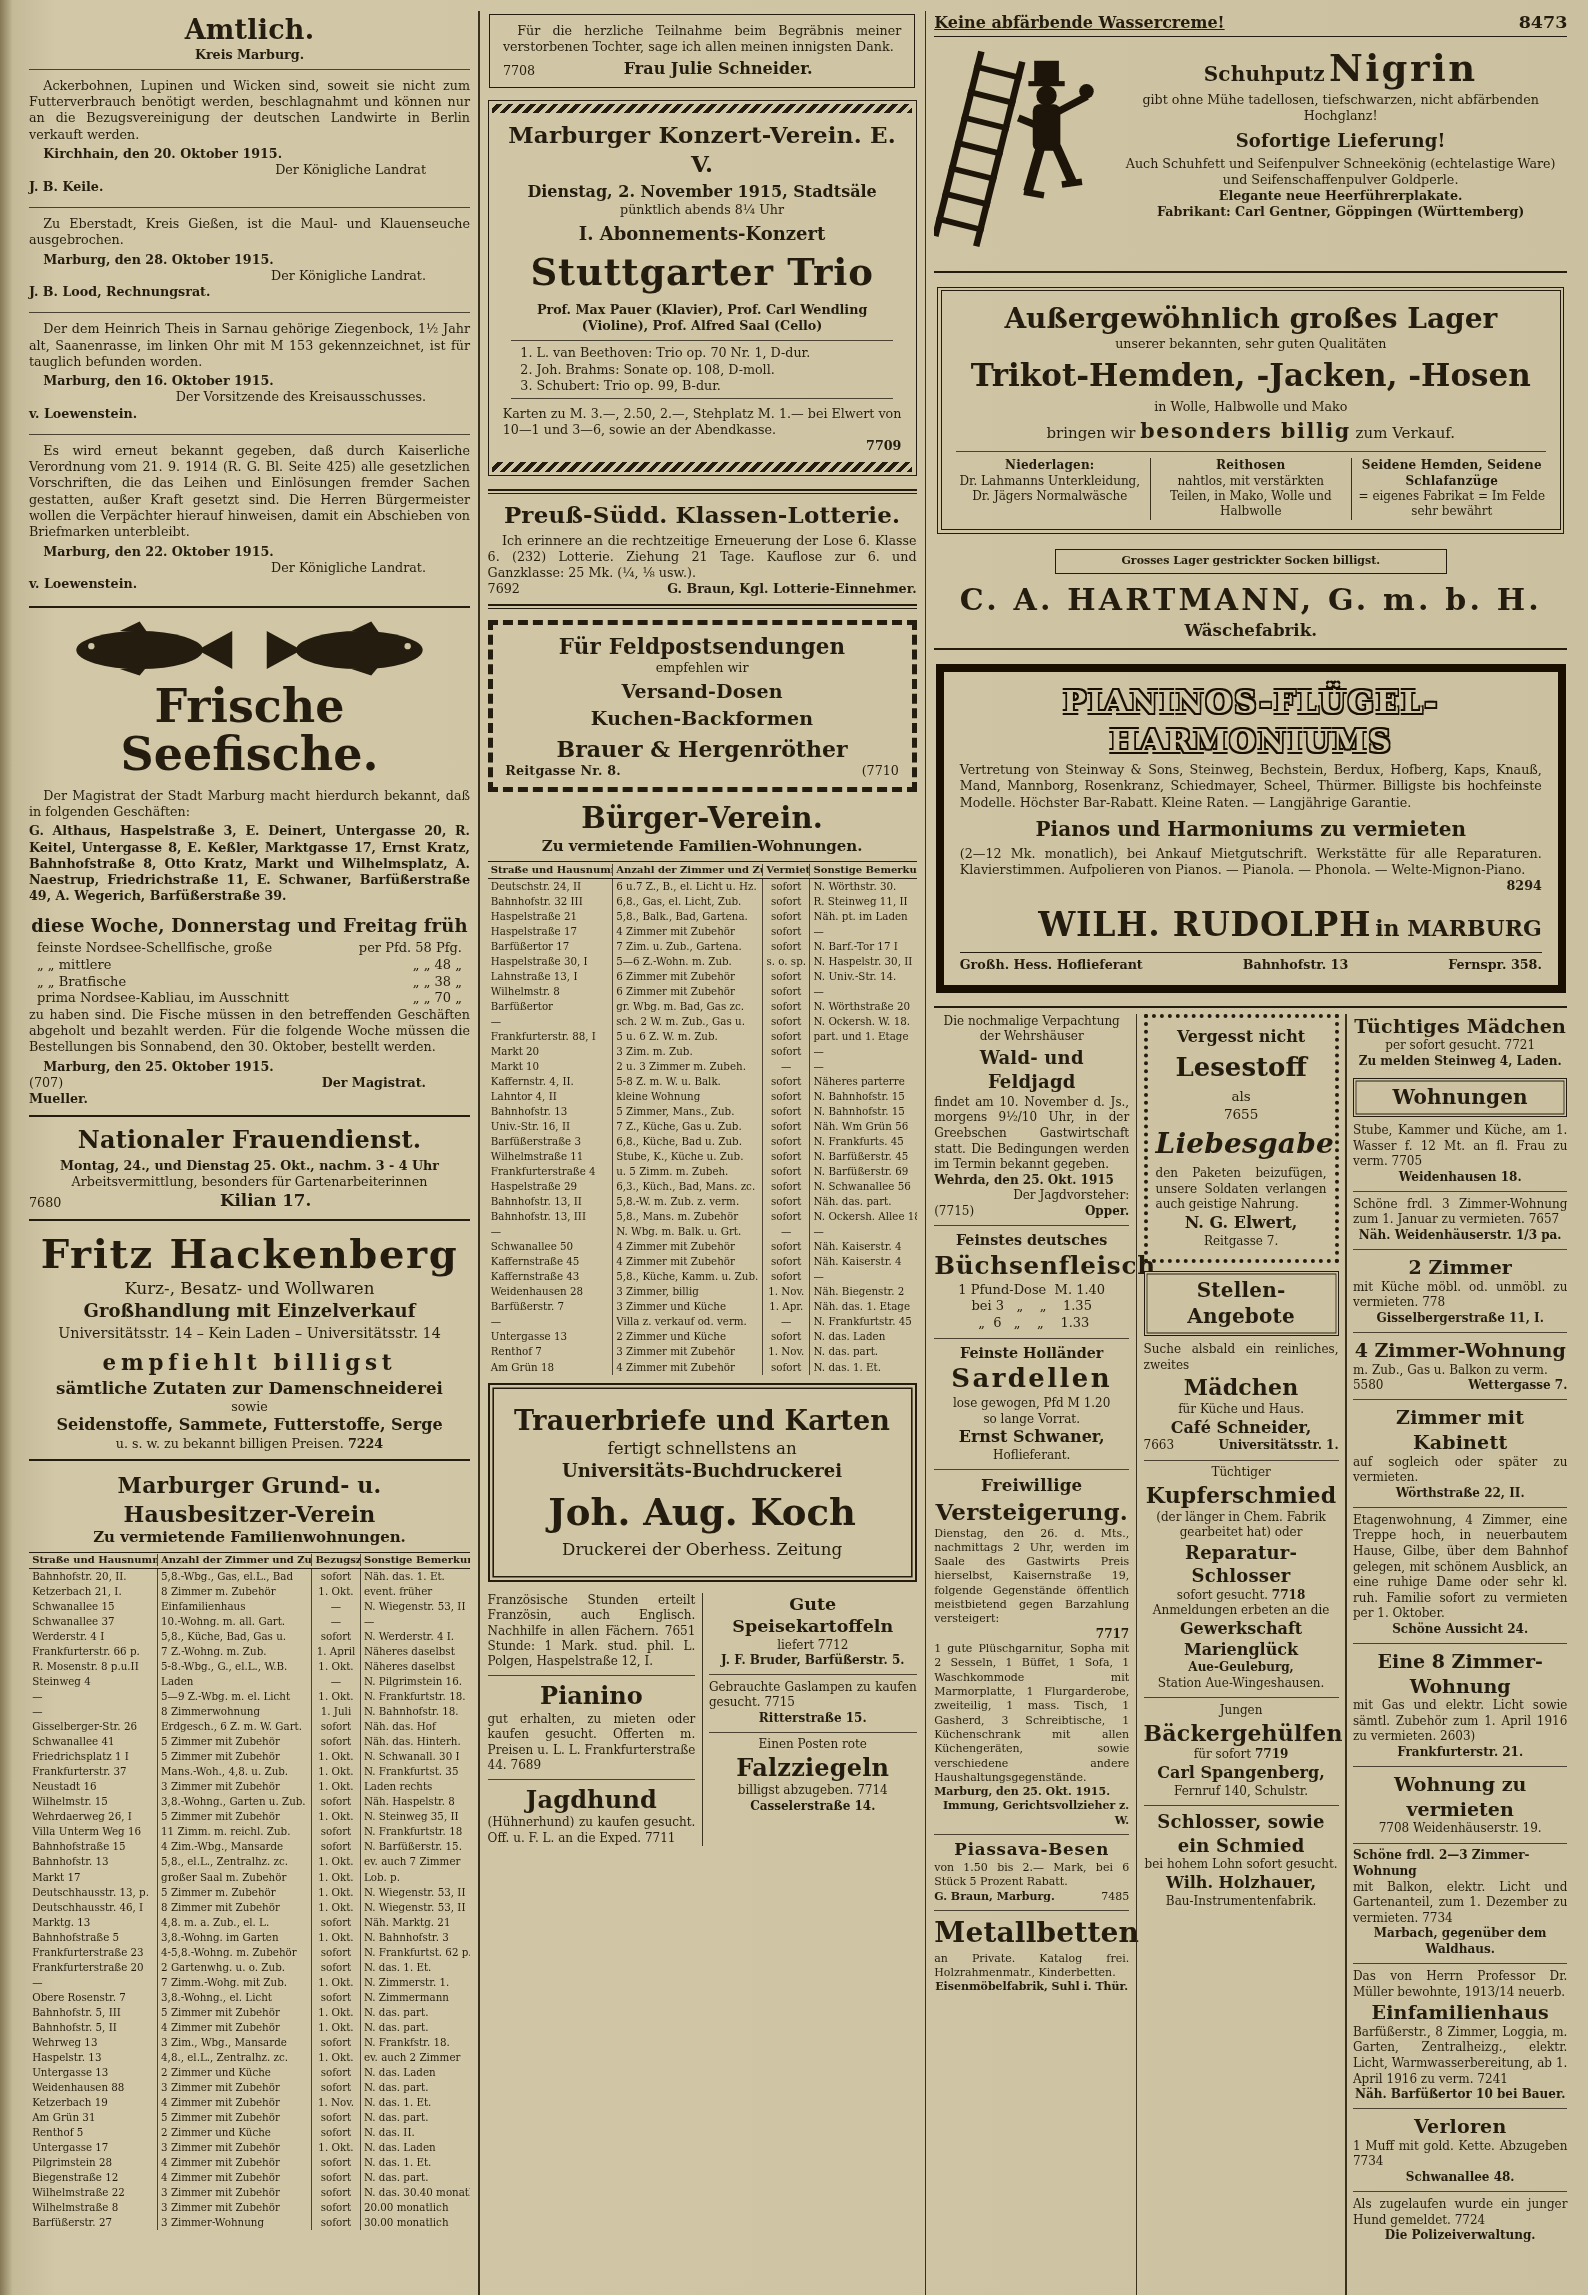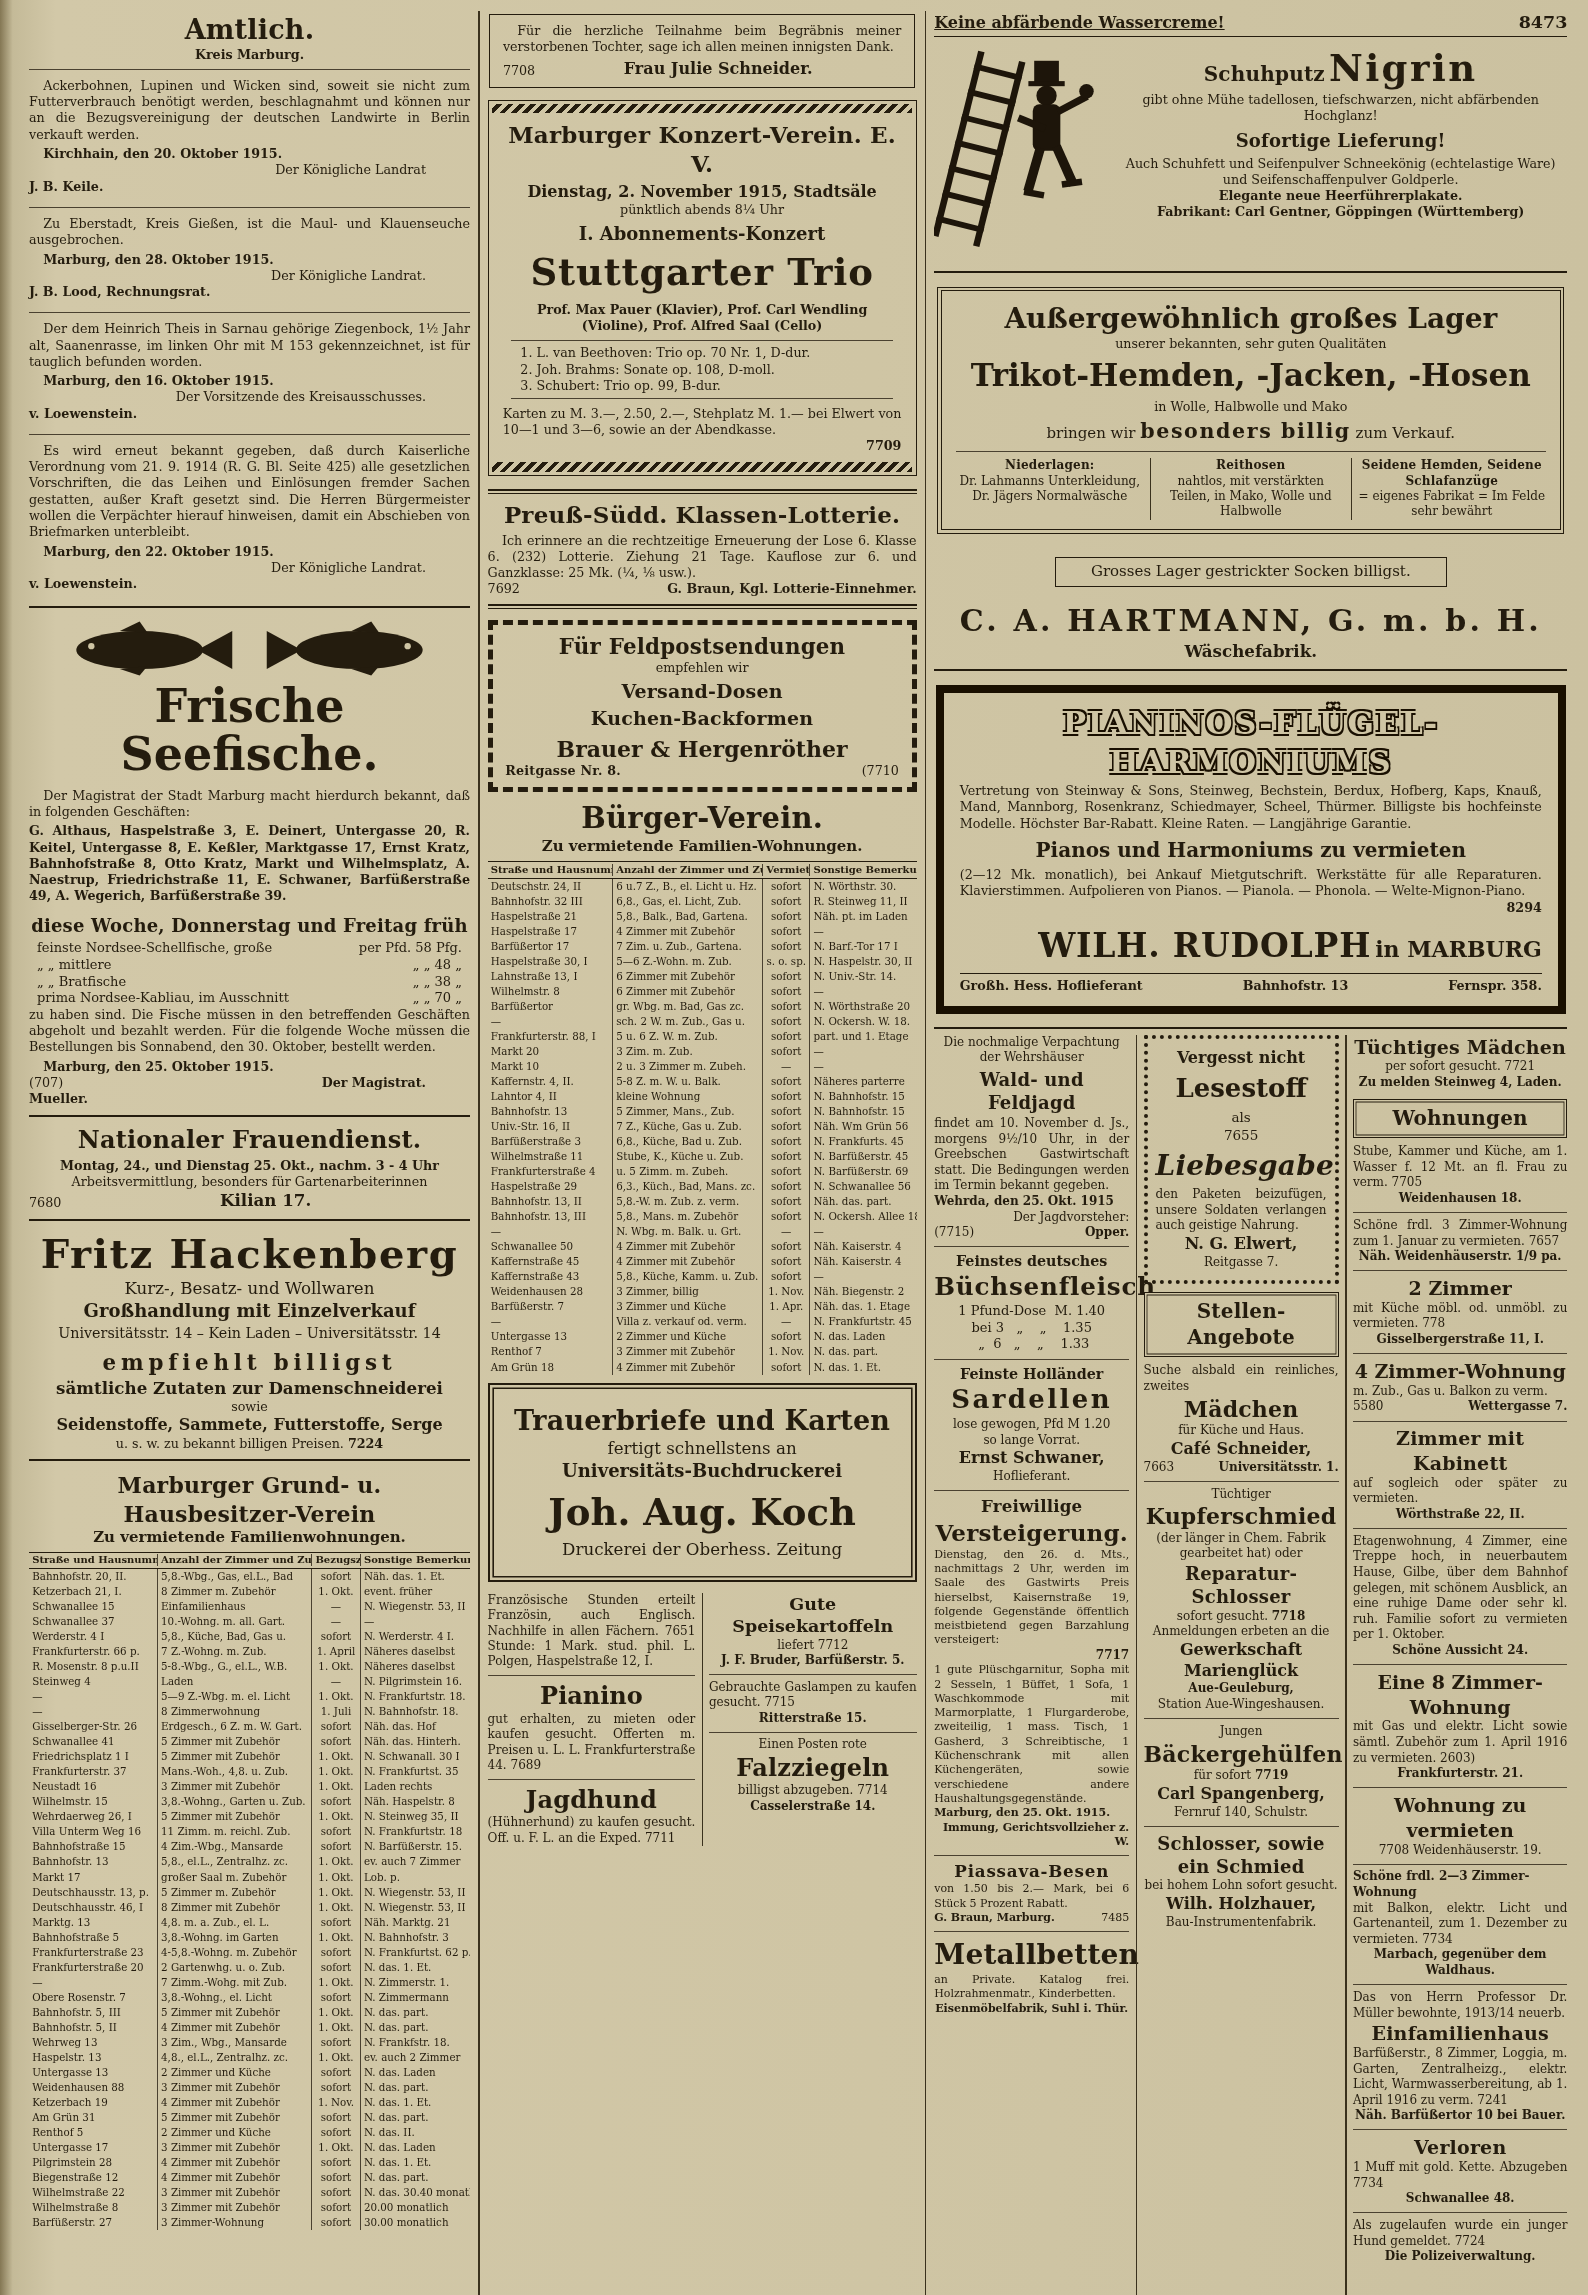--- a/index.html
+++ b/index.html
@@ -93,21 +93,21 @@
   .nig-brand { font-size:37px; font-weight:bold; letter-spacing:2.4px; }
   .nig-l2 { font-size:18px; font-weight:bold; margin:4px 0; }
   .dbl { border:0.8px solid #241c0e; padding:2.4px; margin:8px 3.2px; }
   .dbl-in { border:1.6px solid #241c0e; padding:9.5px 14.3px; }
   .lg-title { font-size:28px; font-weight:bold; }
   .lg-prod { font-size:31px; font-weight:bold; margin:3.2px 0; }
   .lg-l3 { font-size:15px; margin:3.2px 0 6.4px; }
   .lg-l3 .big { font-size:20.6px; font-weight:bold; letter-spacing:1.6px; }
   .lg-cols { display:flex; font-size:12px; border-top:0.8px solid #4a4130; padding-top:6.4px; }
   .lg-c { flex:1; text-align:center; }
-  .sockenbox { border:1.6px solid #241c0e; width:62%; margin:15px auto; text-align:center; padding:4.8px 3.2px; font-size:15px; font-weight:normal; }
+  .sockenbox { border:1.6px solid #241c0e; width:62%; margin:7px auto; text-align:center; padding:4.8px 3.2px; font-size:11px; font-weight:bold; }
   .hartmann { font-size:30px; font-weight:bold; letter-spacing:3.2px; text-align:center; }
   .pianbox { border:8px solid #190f00; padding:11px 16px; margin:8px 1.6px 6.4px; }
   .pian-title { text-align:center; font-size:31px; font-weight:bold; letter-spacing:1.6px;
      color:#cfc5a4; text-shadow:-1.6px -1.6px 0 #190f00,1.6px -1.6px 0 #190f00,-1.6px 1.6px 0 #190f00,1.6px 1.6px 0 #190f00,0 2.4px 0 #190f00; }
   .pian-sub { text-align:center; font-size:20px; font-weight:bold; margin:6.4px 0 3.2px; }
   .rudolph { text-align:right; margin-top:9px; }
   .rudolph .nm { font-size:33px; font-weight:bold; letter-spacing:0.8px; }
   .rudolph .inm { font-size:22px; font-weight:bold; }
   .pian-foot { display:flex; justify-content:space-between; border-top:1.2px solid #241c0e; margin-top:6.4px; padding-top:4px; font-weight:bold; font-size:12.7px; }
   .tricol { display:flex; flex:1; }
@@ -1055,21 +1055,21 @@
 
       <div class="subcol sc-c">
         <div class="wc-t fx">Tüchtiges Mädchen</div>
         <div class="ctr">per sofort gesucht.  7721</div>
         <div class="ctr b">Zu melden Steinweg 4, Laden.</div>
         <div class="hdrbox fx">Wohnungen</div>
         <p class="j">Stube, Kammer und Küche, am 1. Wasser f. 12 Mt. an fl. Frau zu verm.  7705</p>
         <div class="ctr b">Weidenhausen 18.</div>
         <div class="s"></div>
         <p class="j">Schöne frdl. 3 Zimmer-Wohnung zum 1. Januar zu vermieten.  7657</p>
-        <div class="ctr b">Näh. Weidenhäuserstr. 1/9 pa.</div>
+        <div class="ctr b">Näh. Weidenhäuserstr. 1/3 pa.</div>
         <div class="s"></div>
         <div class="wc-t">2 Zimmer</div>
         <p class="j">mit Küche möbl. od. unmöbl. zu vermieten.  778</p>
         <div class="ctr b">Gisselbergerstraße 11, I.</div>
         <div class="s"></div>
         <div class="wc-t">4 Zimmer-Wohnung</div>
         <p class="j">m. Zub., Gas u. Balkon zu verm.</p>
         <div class="numrow">
           <span>5580</span>
           <span class="b">Wettergasse 7.</span>

